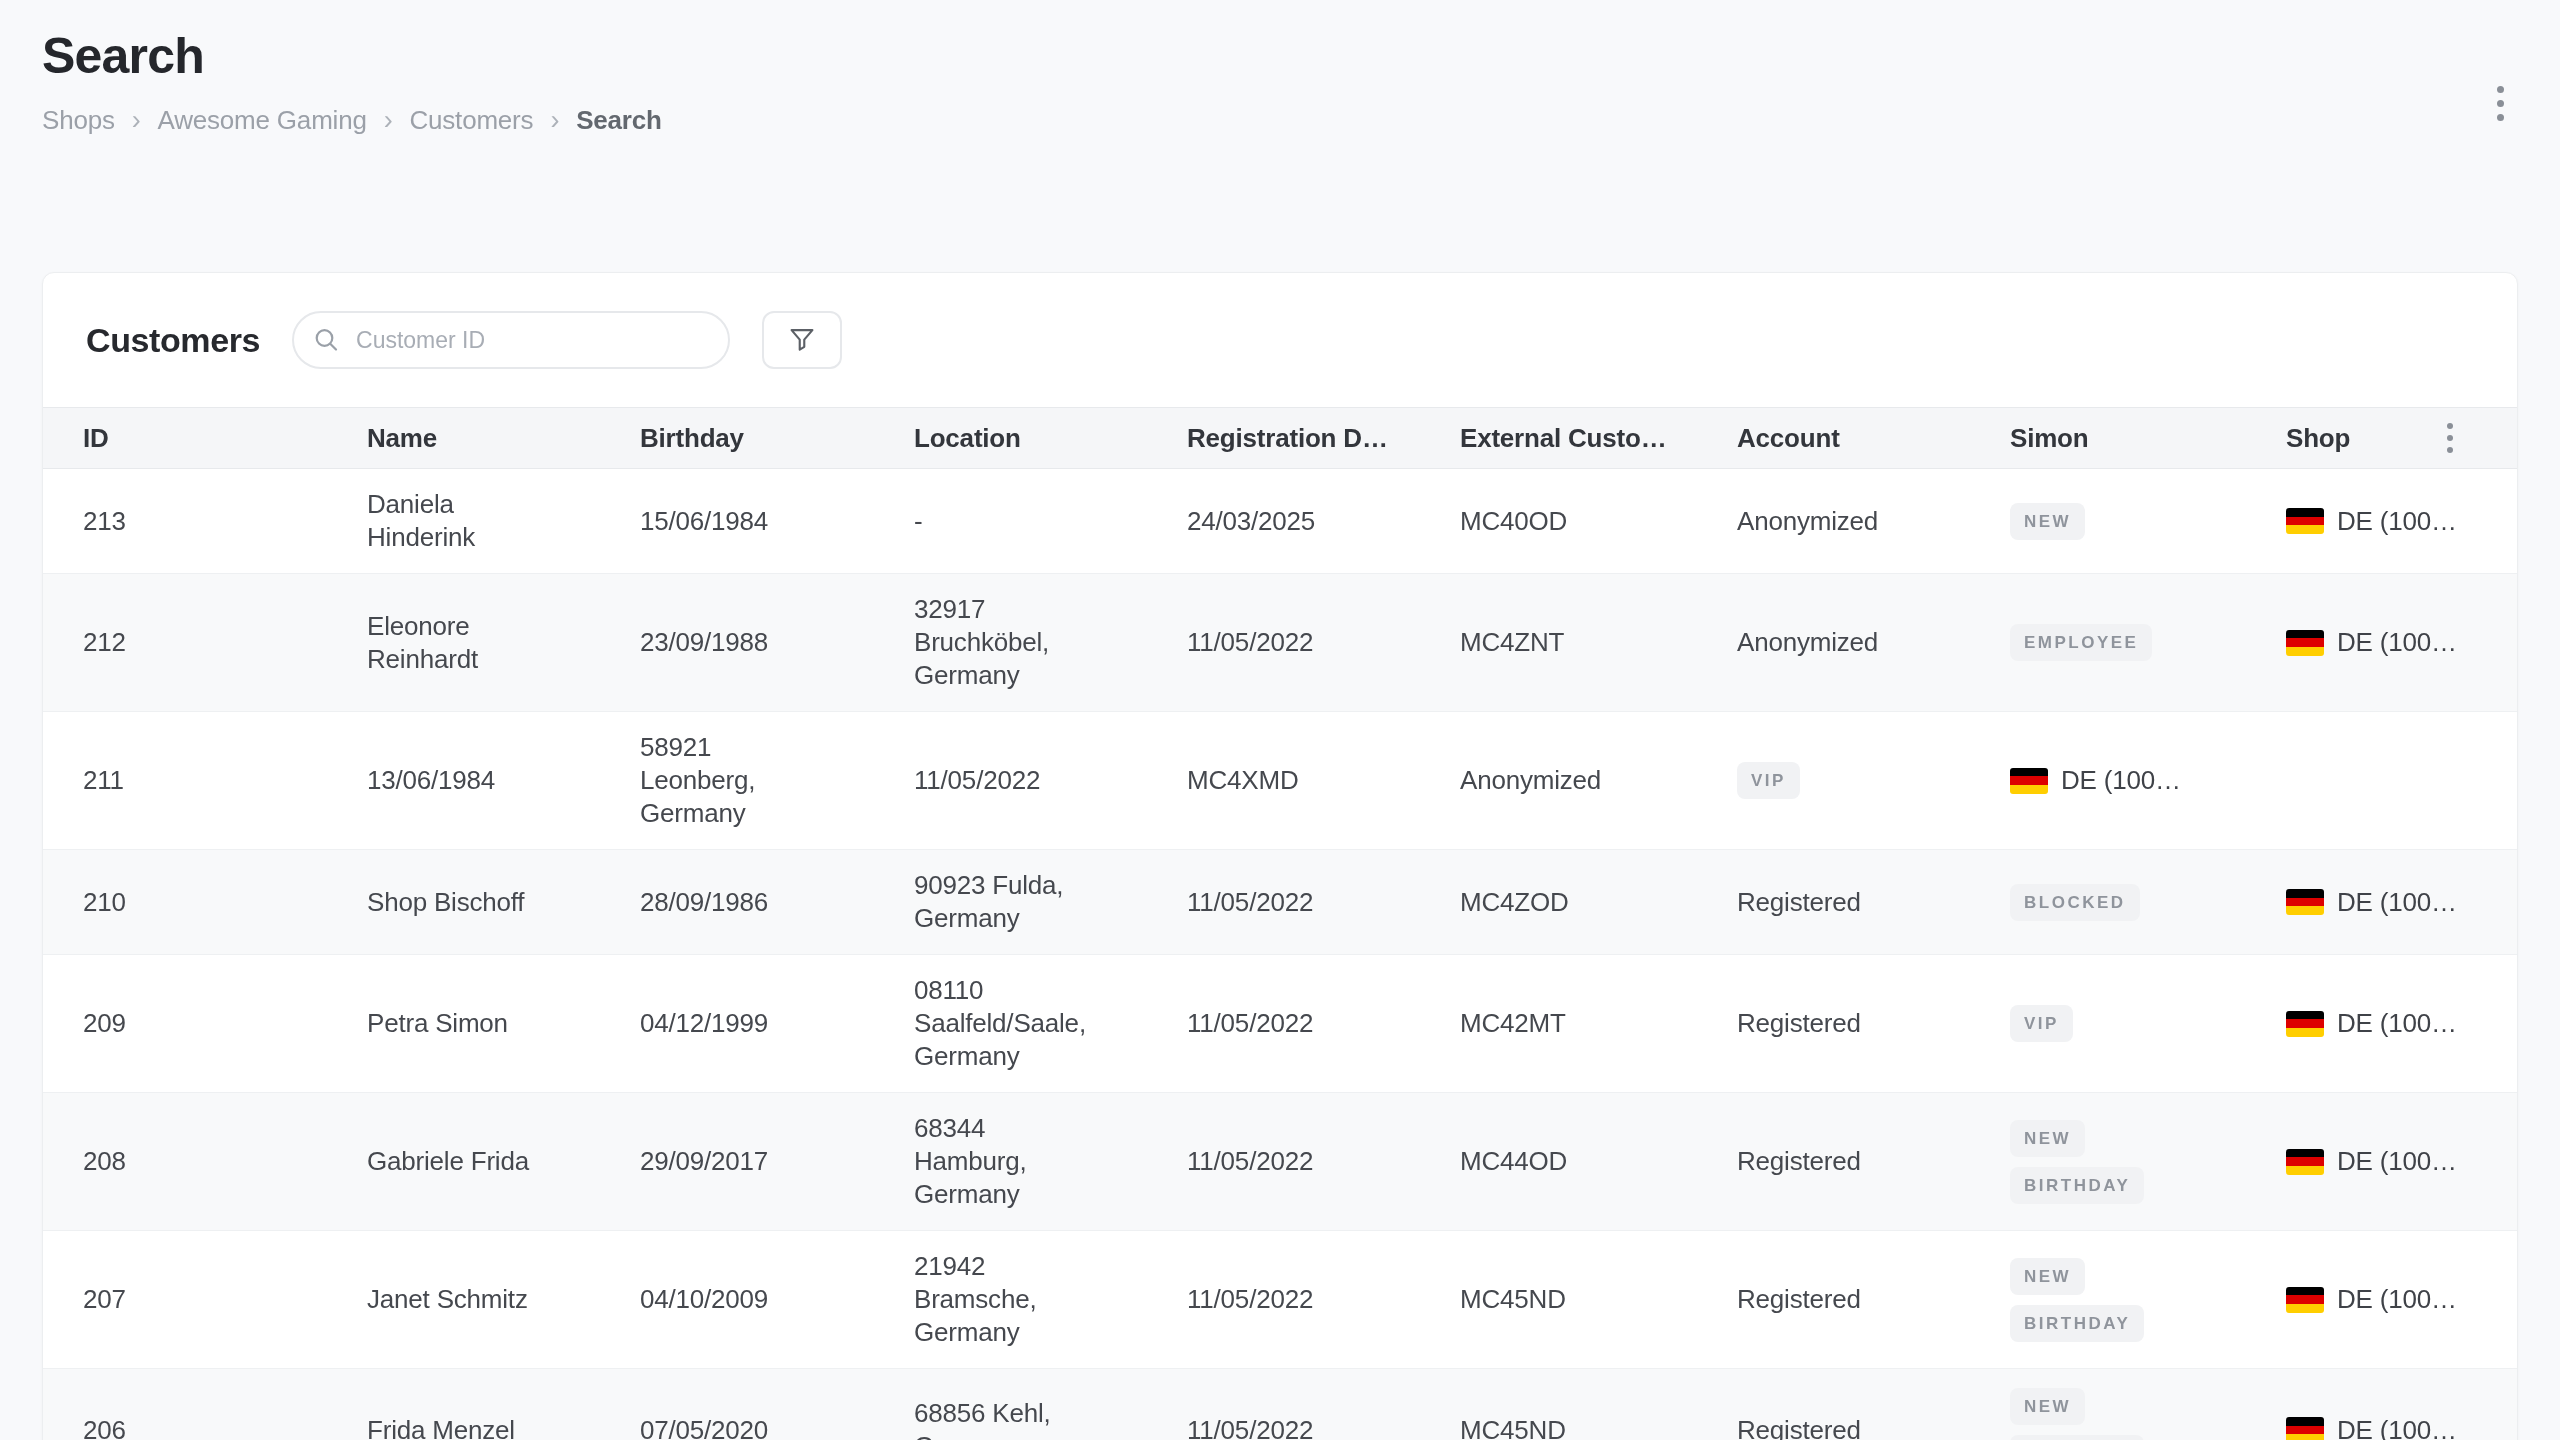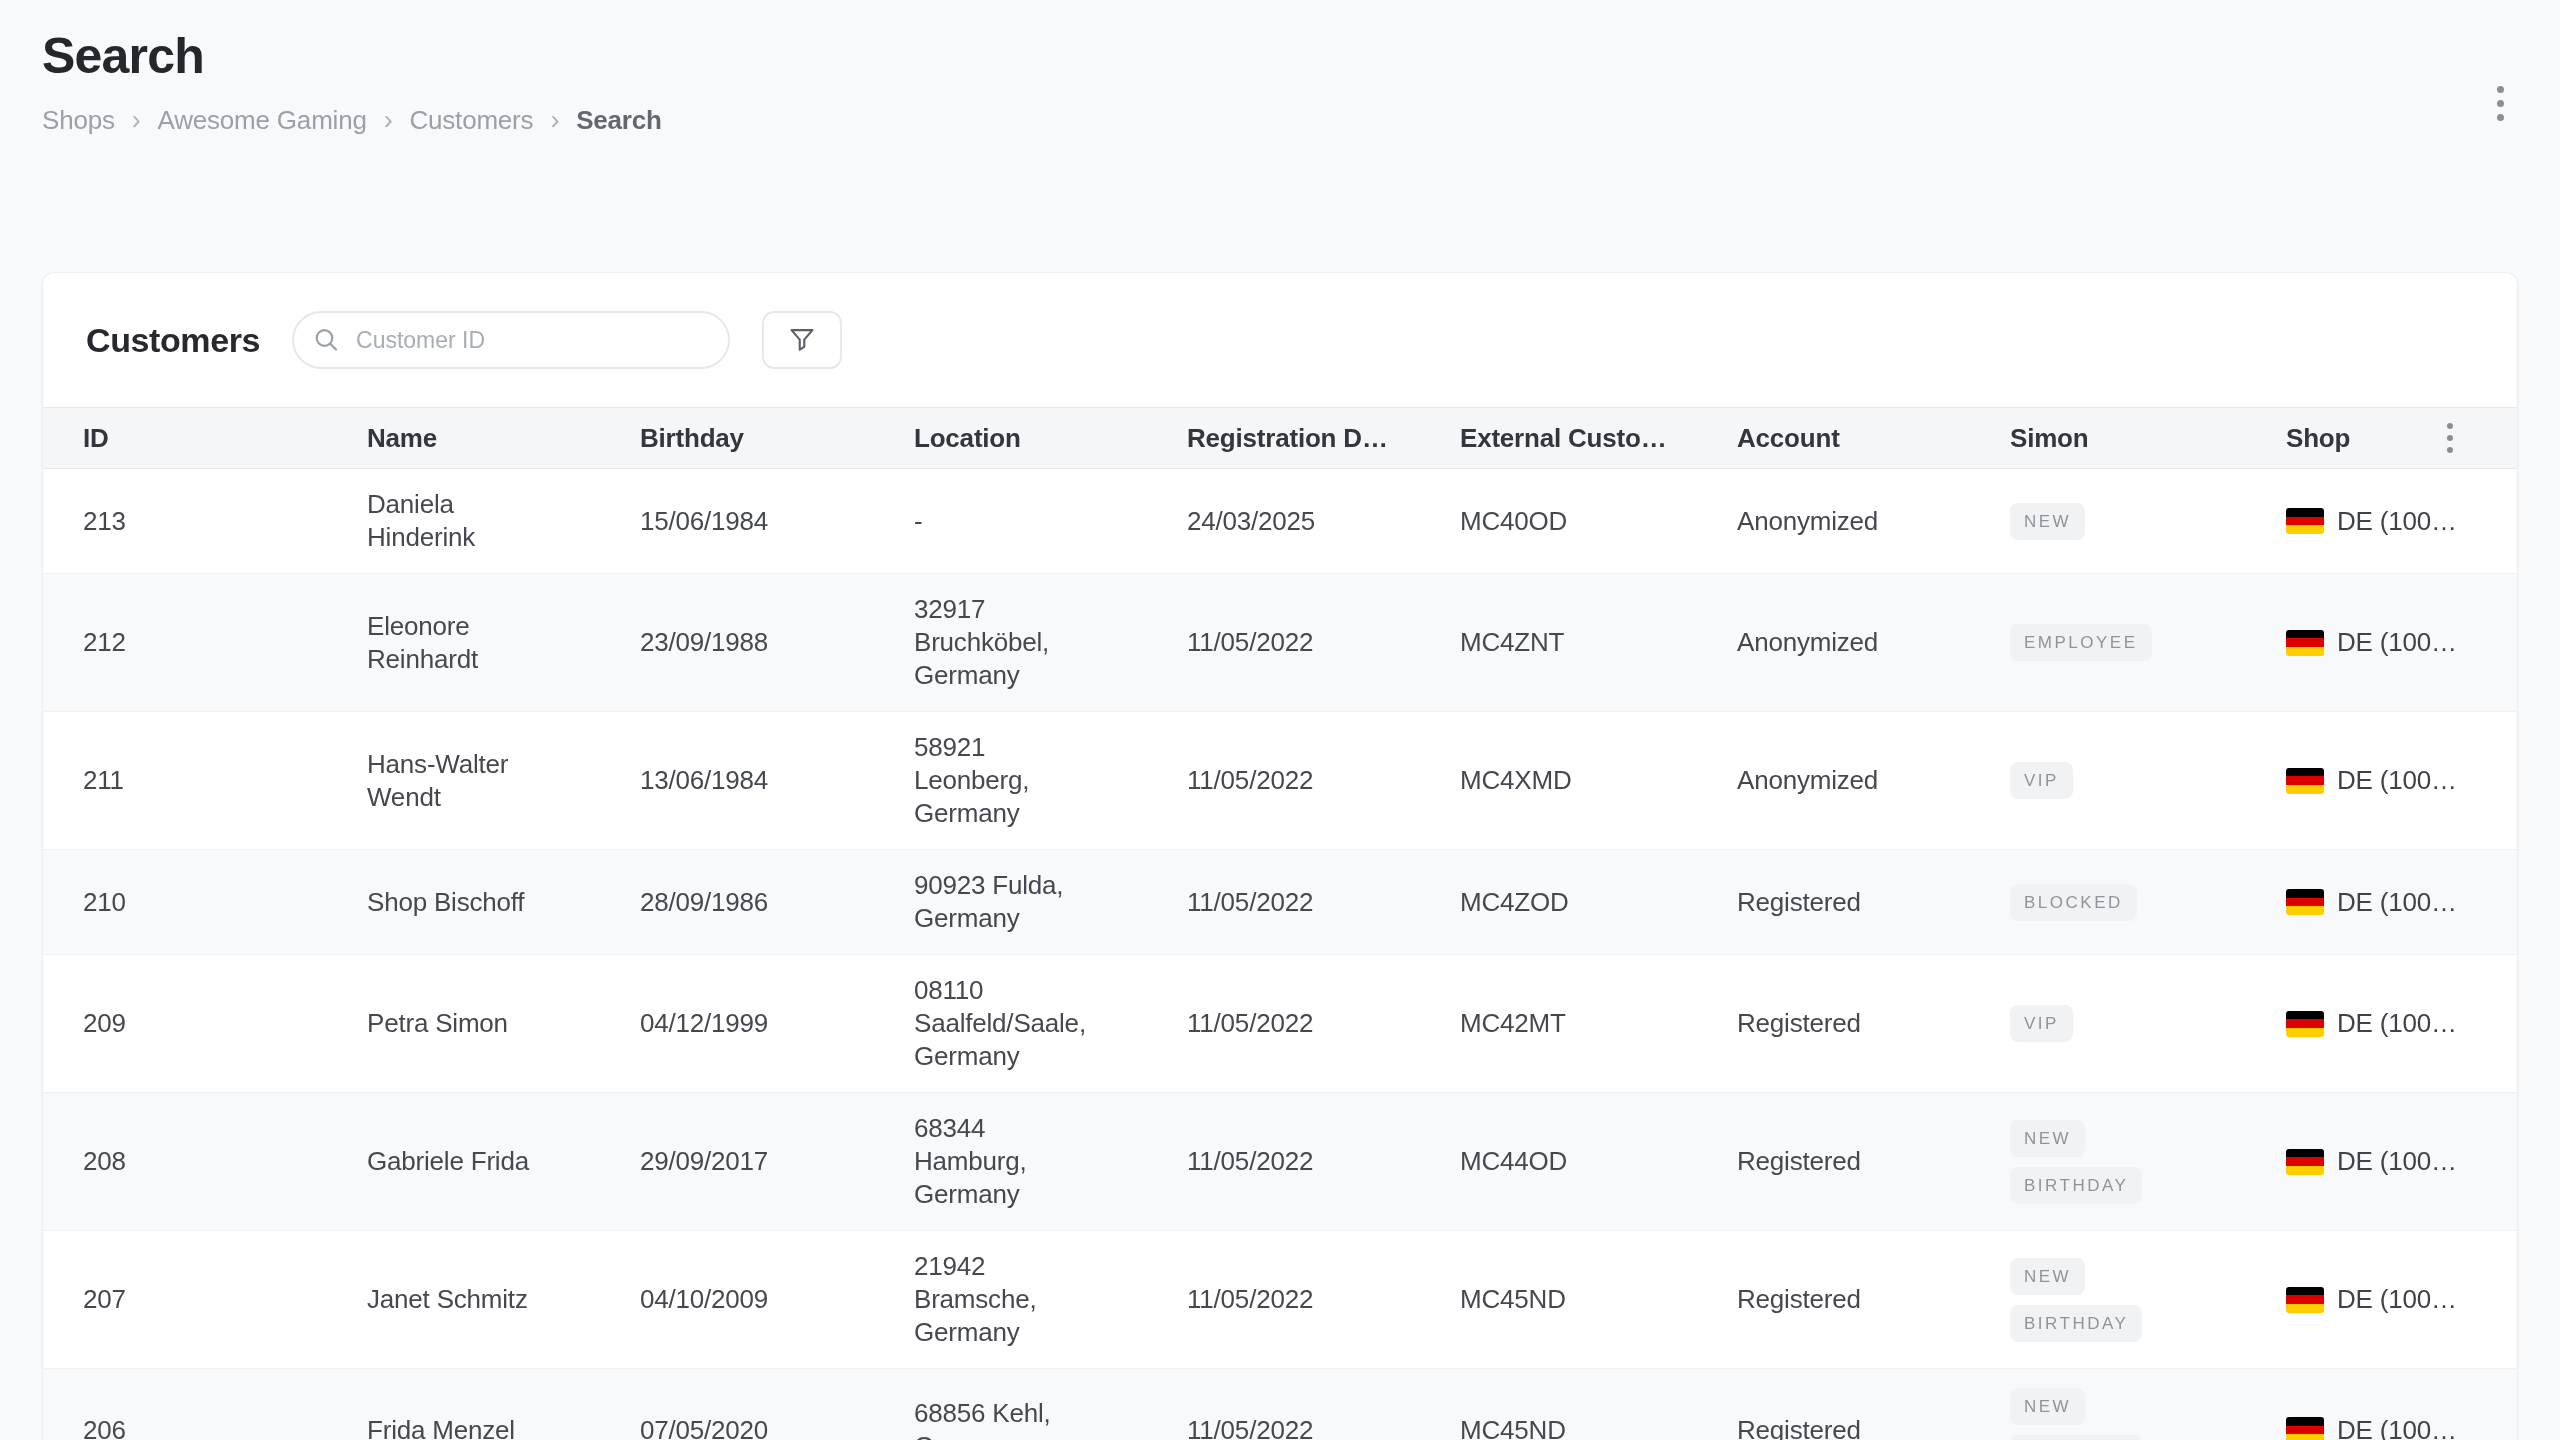--- a/index.html
+++ b/index.html
@@ -48,21 +48,21 @@
   .thead-kebab{position:absolute;right:58px;top:50%;transform:translateY(-50%);background:transparent;
     border:none;cursor:pointer;display:flex;flex-direction:column;gap:6px;padding:6px;}
   .thead-kebab .dot{width:6px;height:6px;}
 
   .tr{display:grid;grid-template-columns:var(--cols);align-items:center;
     padding:19px 40px 19px 40px;border-bottom:1px solid var(--row-border);
     font-size:26px;background:#fff;cursor:pointer;}
   .tr:nth-child(even){background:var(--row-alt);}
   .td{white-space:pre-line;line-height:33px;padding-right:16px;color:var(--text-body);}
   .td-groups{display:flex;flex-direction:column;gap:10px;align-items:flex-start;white-space:normal;}
-  .badge{background:var(--badge-bg);color:var(--badge-text);font-size:17px;font-weight:400;
+  .badge{background:var(--badge-bg);color:var(--badge-text);font-size:17px;font-weight:700;
     letter-spacing:2.5px;padding:10px 14px;border-radius:8px;line-height:1;display:inline-block;}
   .td-shop{display:flex;align-items:center;gap:13px;white-space:nowrap;overflow:hidden;}
   .flag{width:38px;height:26px;border-radius:3px;overflow:hidden;display:flex;flex-direction:column;flex-shrink:0;}
   .flag i{flex:1;display:block;}
   .f-black{background:var(--flag-black);}
   .f-red{background:var(--flag-red);}
   .f-gold{background:var(--flag-gold);}
   .shop-label{color:#3f4248;}
 </style>
 </head>
@@ -166,22 +166,20 @@
         <i class="f-black"></i>
               <i class="f-red"></i>
               <i class="f-gold"></i>
       </span>
       <span class="shop-label">DE (100…</span>
     </div>
   </div>
 
   <div class="tr">
     <div class="td">211</div>
-    <div class="td">Hans-Walter
-Wendt</div>
     <div class="td">13/06/1984</div>
     <div class="td">58921
 Leonberg,
 Germany</div>
     <div class="td">11/05/2022</div>
     <div class="td">MC4XMD</div>
     <div class="td">Anonymized</div>
     <div class="td td-groups">
             <span class="badge">VIP</span>
           </div>

